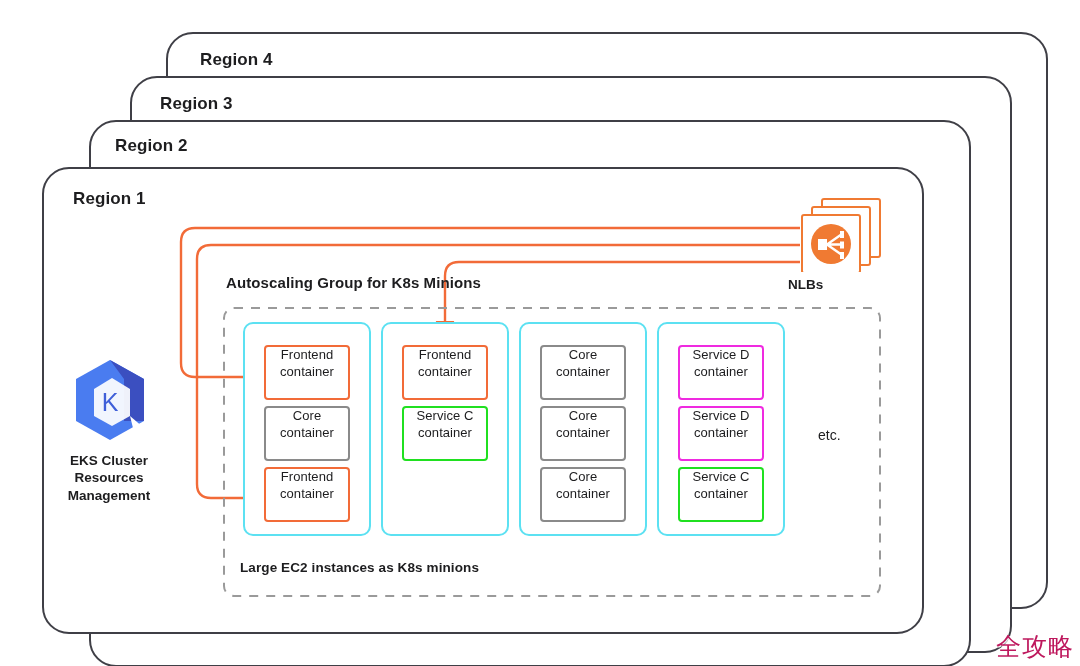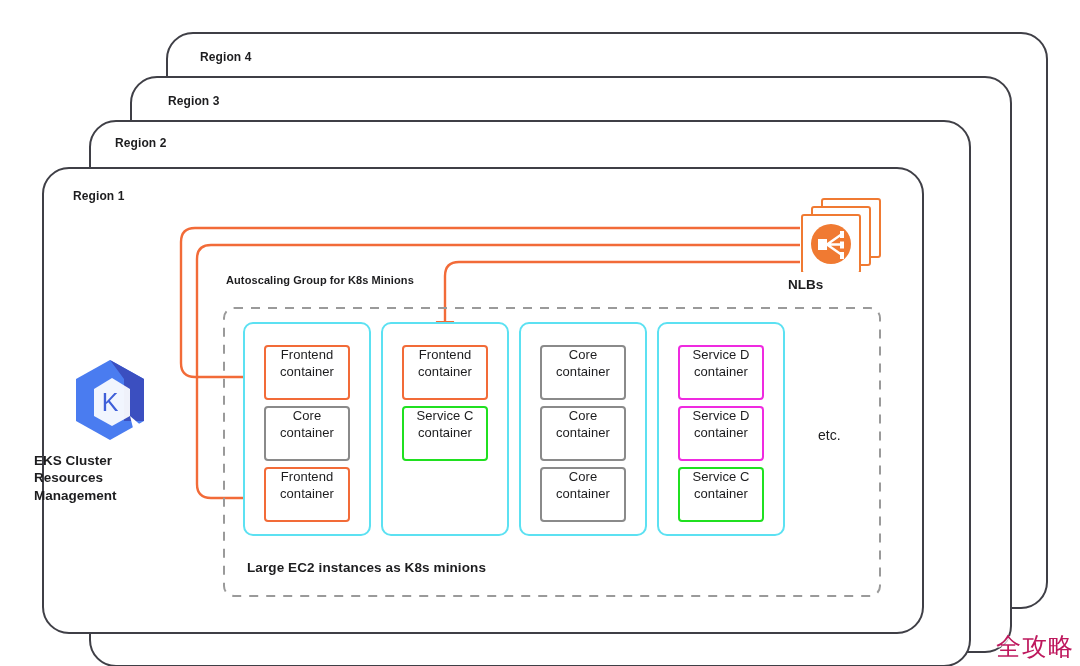--- a/index.html
+++ b/index.html
@@ -25,47 +25,47 @@
     width: 1080px;
     height: 666px;
     pointer-events: none;
   }
   .lbl {
     position: absolute;
     color: #1d1d1f;
     white-space: nowrap;
   }
   .region-label {
-    font-size: 12px;
+    font-size: 17px;
     font-weight: 700;
     letter-spacing: .1px;
   }
   .asg-label {
-    font-size: 11px;
+    font-size: 15px;
     font-weight: 700;
     letter-spacing: .1px;
   }
   .minions-label {
     font-size: 13.5px;
     font-weight: 700;
     letter-spacing: .1px;
   }
   .etc-label {
     font-size: 14px;
     font-weight: 400;
   }
   .nlb-label {
     font-size: 13.5px;
     font-weight: 700;
     width: 90px;
   }
   .eks-caption {
     position: absolute;
     width: 150px;
-    text-align: left;
+    text-align: center;
     font-size: 13.5px;
     font-weight: 700;
     line-height: 1.28;
     color: #1d1d1f;
   }
   
   .ctr {
     position: absolute;
     box-sizing: border-box;
     background: #ffffff;
@@ -110,21 +110,21 @@
     <rect x="167" y="33" width="880" height="575" rx="26" ry="26" fill="#ffffff" stroke="#3f3f46" stroke-width="2"></rect>
 
     <rect x="131" y="77" width="880" height="575" rx="26" ry="26" fill="#ffffff" stroke="#3f3f46" stroke-width="2"></rect>
 
     <rect x="90" y="121" width="880" height="545" rx="26" ry="26" fill="#ffffff" stroke="#3f3f46" stroke-width="2"></rect>
 
     <rect x="43" y="168" width="880" height="465" rx="26" ry="26" fill="#ffffff" stroke="#3f3f46" stroke-width="2"></rect>
   </svg>
 
   <div class="lbl region-label" style="left:200px; top:50px;">Region 4</div>
-  <div class="lbl region-label" style="left:168px; top:94px;">Region 3</div>
+  <div class="lbl region-label" style="left:160px; top:94px;">Region 3</div>
   <div class="lbl region-label" style="left:115px; top:136px;">Region 2</div>
   <div class="lbl region-label" style="left:73px; top:189px;">Region 1</div>
 
   <svg class="svg-layer" viewBox="0 0 1080 666">
     <defs>
       <marker id="arrowRight" markerWidth="9" markerHeight="9" refX="8" refY="4.5" orient="auto" markerUnits="strokeWidth">
         <path d="M0,0.6 L8.4,4.5 L0,8.4 Z" fill="#f26b38"></path>
       </marker>
       <marker id="arrowDown" markerWidth="9" markerHeight="9" refX="8" refY="4.5" orient="auto" markerUnits="strokeWidth">
         <path d="M0,0.6 L8.4,4.5 L0,8.4 Z" fill="#f26b38"></path>
@@ -134,21 +134,21 @@
     <path d="M 800 228 L 195 228 Q 181 228 181 242 L 181 363 Q 181 377 195 377 L 262 377" fill="none" stroke="#f26b38" stroke-width="2.4" marker-end="url(#arrowRight)"></path>
 
     <path d="M 800 245 L 211 245 Q 197 245 197 259 L 197 484 Q 197 498 211 498 L 262 498" fill="none" stroke="#f26b38" stroke-width="2.4" marker-end="url(#arrowRight)"></path>
 
     <path d="M 800 262 L 459 262 Q 445 262 445 276 L 445 340" fill="none" stroke="#f26b38" stroke-width="2.4" marker-end="url(#arrowDown)"></path>
 
     <rect x="224" y="308" width="656" height="288" rx="10" ry="10" fill="none" stroke="#9a9a9a" stroke-width="2" stroke-dasharray="9 8"></rect>
   </svg>
 
   <div class="lbl asg-label" style="left:226px; top:274px;">Autoscaling Group for K8s Minions</div>
-  <div class="lbl minions-label" style="left:247px; top:560px;">Large EC2 instances as K8s minions</div>
+  <div class="lbl minions-label" style="left:240px; top:560px;">Large EC2 instances as K8s minions</div>
   <div class="lbl etc-label" style="left:818px; top:427px;">etc.</div>
 
   <div class="k8s-logo" style="left:72px; top:358px; width:76px; height:84px;">
     <svg viewBox="0 0 76 84" width="76" height="84">
       <polygon points="38,2 72,21 72,63 38,82 4,63 4,21" fill="#4a7cf0"></polygon>
       <polygon points="38,2 72,21 72,63 52,63 52,21" fill="#3b4fc0"></polygon>
       <polygon points="38,18 56,28 56,56 38,66 20,56 20,28" fill="#ffffff" opacity="0.0"></polygon>
       <path d="M 40 20 L 58 31 L 58 58 L 40 68 L 22 58 L 22 31 Z" fill="#ffffff" opacity="0.92"></path>
       <path d="M 58 58 L 72 70 L 62 74 Z" fill="#ffffff"></path>
       <text x="38" y="53" font-family="'Liberation Sans',sans-serif" font-size="25" font-weight="400" fill="#3f5fd8" text-anchor="middle">K</text>

